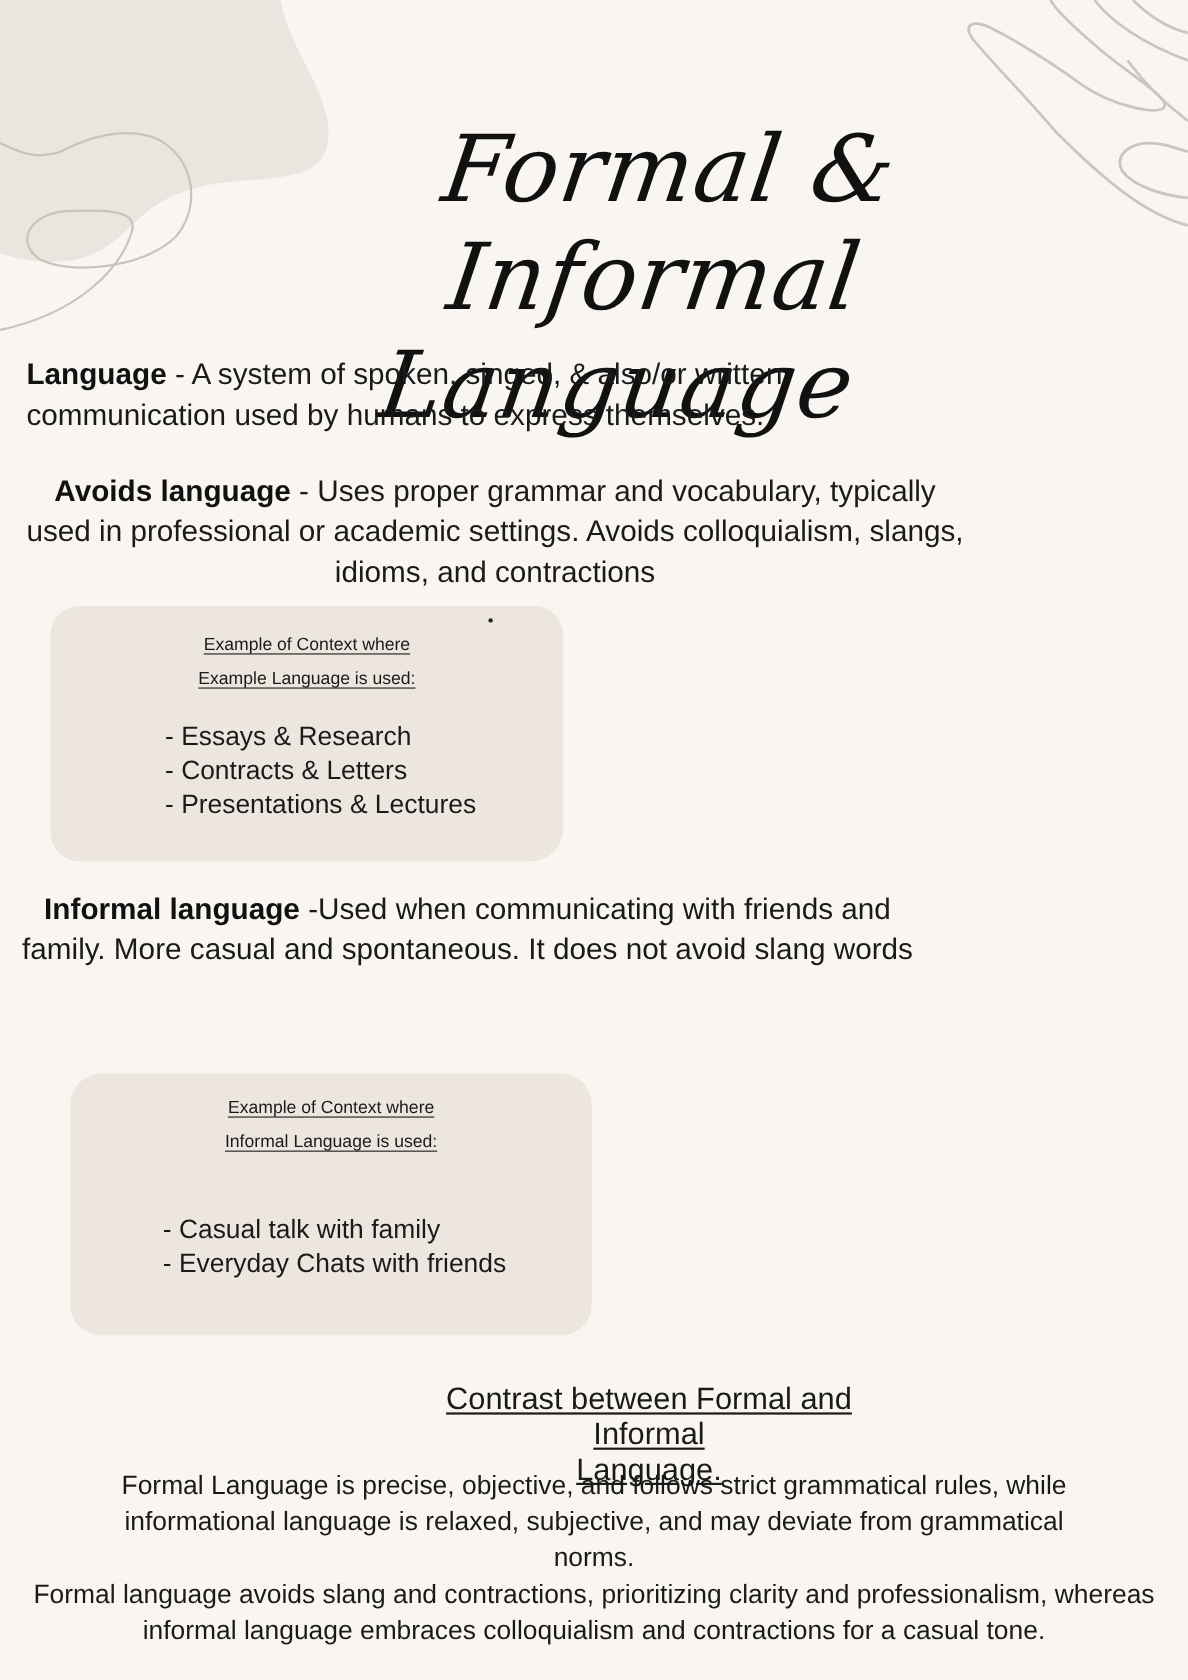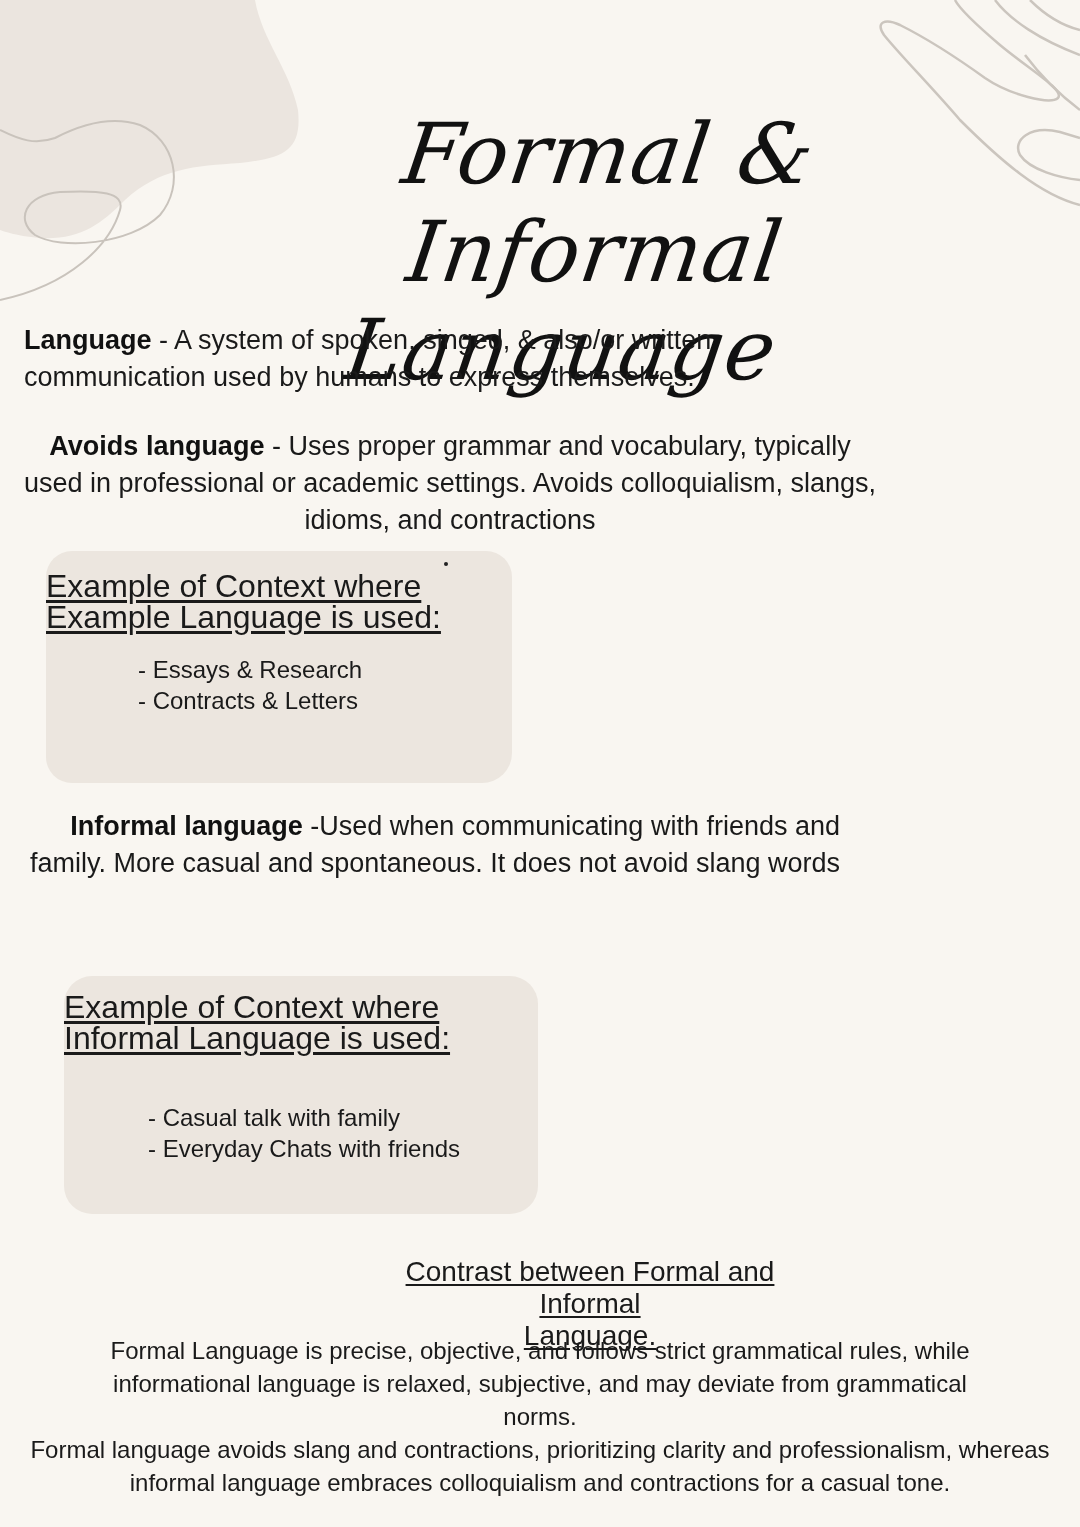--- a/index.html
+++ b/index.html
@@ -13,28 +13,28 @@
   .title {
     position:absolute; left:270px; top:105px; width:650px; text-align:center;
     font-family:"DejaVu Serif", serif; font-style:italic; font-weight:normal;
     font-size:84px; line-height:98px; letter-spacing:1px; color:#111;
     transform:skewX(-8deg);
   }
   .para { position:absolute; font-size:27px; line-height:37px; color:#1a1a1a; }
   .para b { font-weight:bold; color:#111; }
   .p-lang { left:24px; top:322px; width:800px; text-align:left; }
   .p-formal { left:20px; top:428px; width:860px; text-align:center; }
-  .p-informal { left:10px; top:808px; width:830px; text-align:right; }
+  .p-informal { left:10px; top:808px; width:830px; text-align:center; }
   .box {
     position:absolute; background:#ece6df; border-radius:28px;
   }
   .box-formal { left:46px; top:551px; width:466px; height:232px; border-radius:26px 26px 30px 26px; }
   .box-informal { left:64px; top:976px; width:474px; height:238px; }
   .box-head {
-    position:absolute; text-align:left; font-size:32px; line-height:31px;
+    position:absolute; text-align:center; font-size:16px; line-height:31px;
     text-decoration:underline; text-underline-offset:3px; color:#1a1a1a;
   }
   .box-list { position:absolute; list-style:none; margin:0; padding:0; font-size:24px; line-height:31px; color:#1a1a1a; }
   .dot { position:absolute; left:444px; top:562px; width:4px; height:4px; background:#222; border-radius:50%; }
   .contrast-head {
     position:absolute; left:360px; top:1256px; width:460px; text-align:center;
     font-size:28px; line-height:32px; text-decoration:underline; text-underline-offset:3px; color:#1a1a1a;
   }
   .summary { position:absolute; left:0; top:1334px; width:1080px; text-align:center; font-size:24px; line-height:33px; color:#1a1a1a; }
   .summary p { margin:0; }
@@ -66,23 +66,24 @@
 
 <div class="para p-formal">
   <b>Avoids language</b><span> - Uses proper grammar and vocabulary, typically used in professional or academic settings. Avoids colloquialism, slangs, idioms, and contractions</span>
 </div>
 
 <div class="box box-formal">
   <div class="box-head" style="left:0; width:466px; top:20px;">
     <div style="padding-left:0;">Example of Context where</div>
     <div>Example Language is used:</div>
   </div>
-  <ul class="box-list" style="left:92px; top:103px;">
+  <ul class="box-list" style="left:104px; top:103px;">
     <li>- Essays &amp; Research</li>
     <li>- Contracts &amp; Letters</li>
+    <li>- Presentations &amp; Lectures</li>
   </ul>
 </div>
 <div class="dot"></div>
 
 <div class="para p-informal">
   <b>Informal language</b><span> -Used when communicating with friends and family. More casual and spontaneous. It does not avoid slang words</span>
 </div>
 
 <div class="box box-informal">
   <div class="box-head" style="left:0; width:474px; top:16px;">

